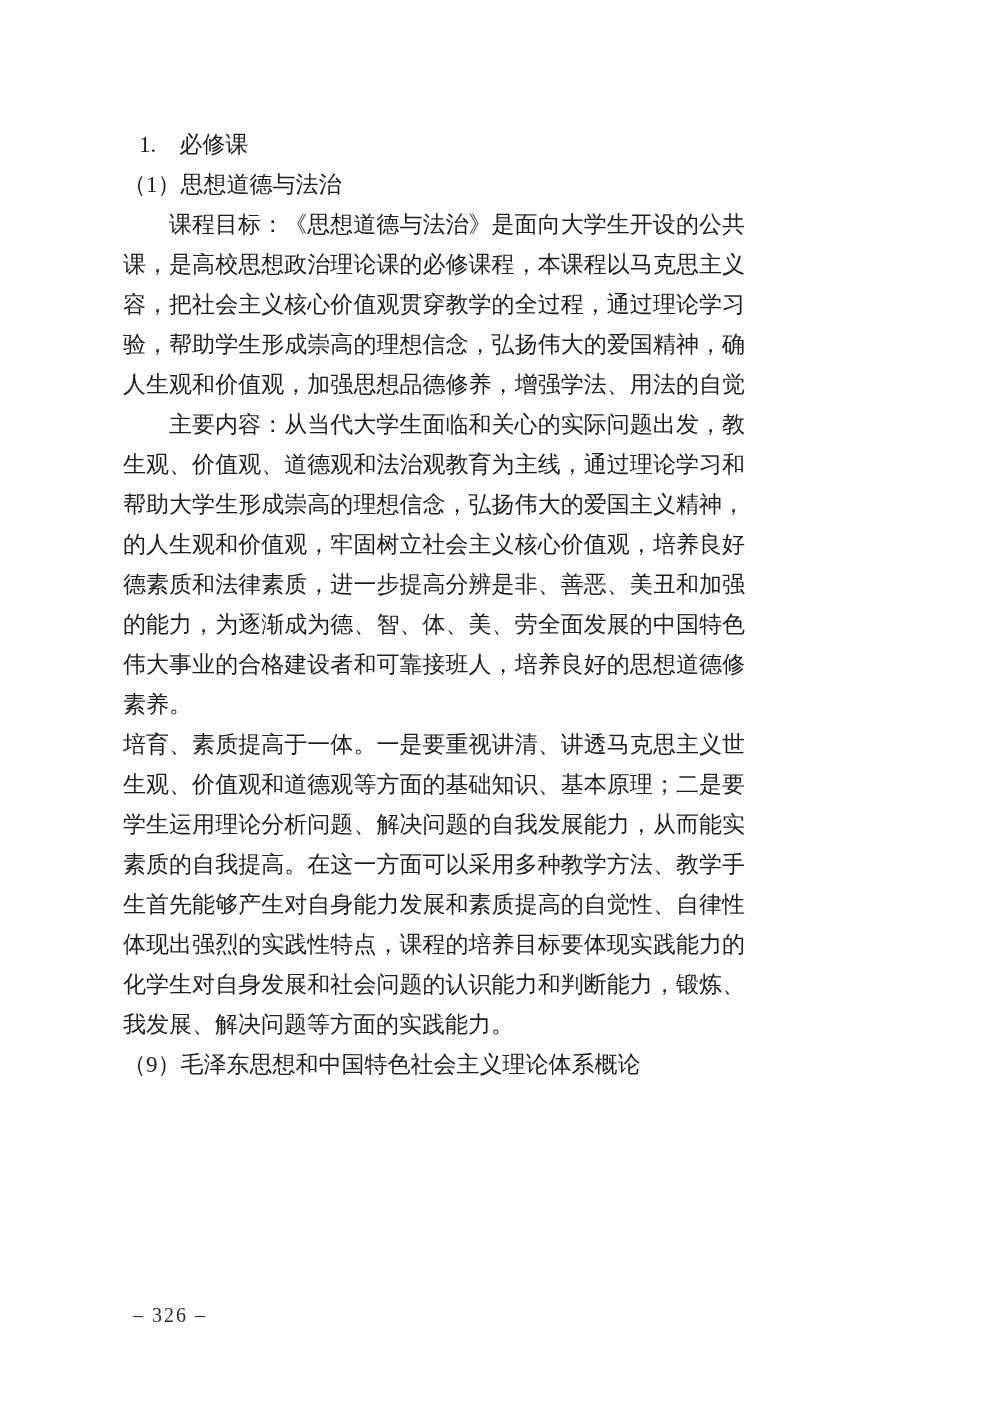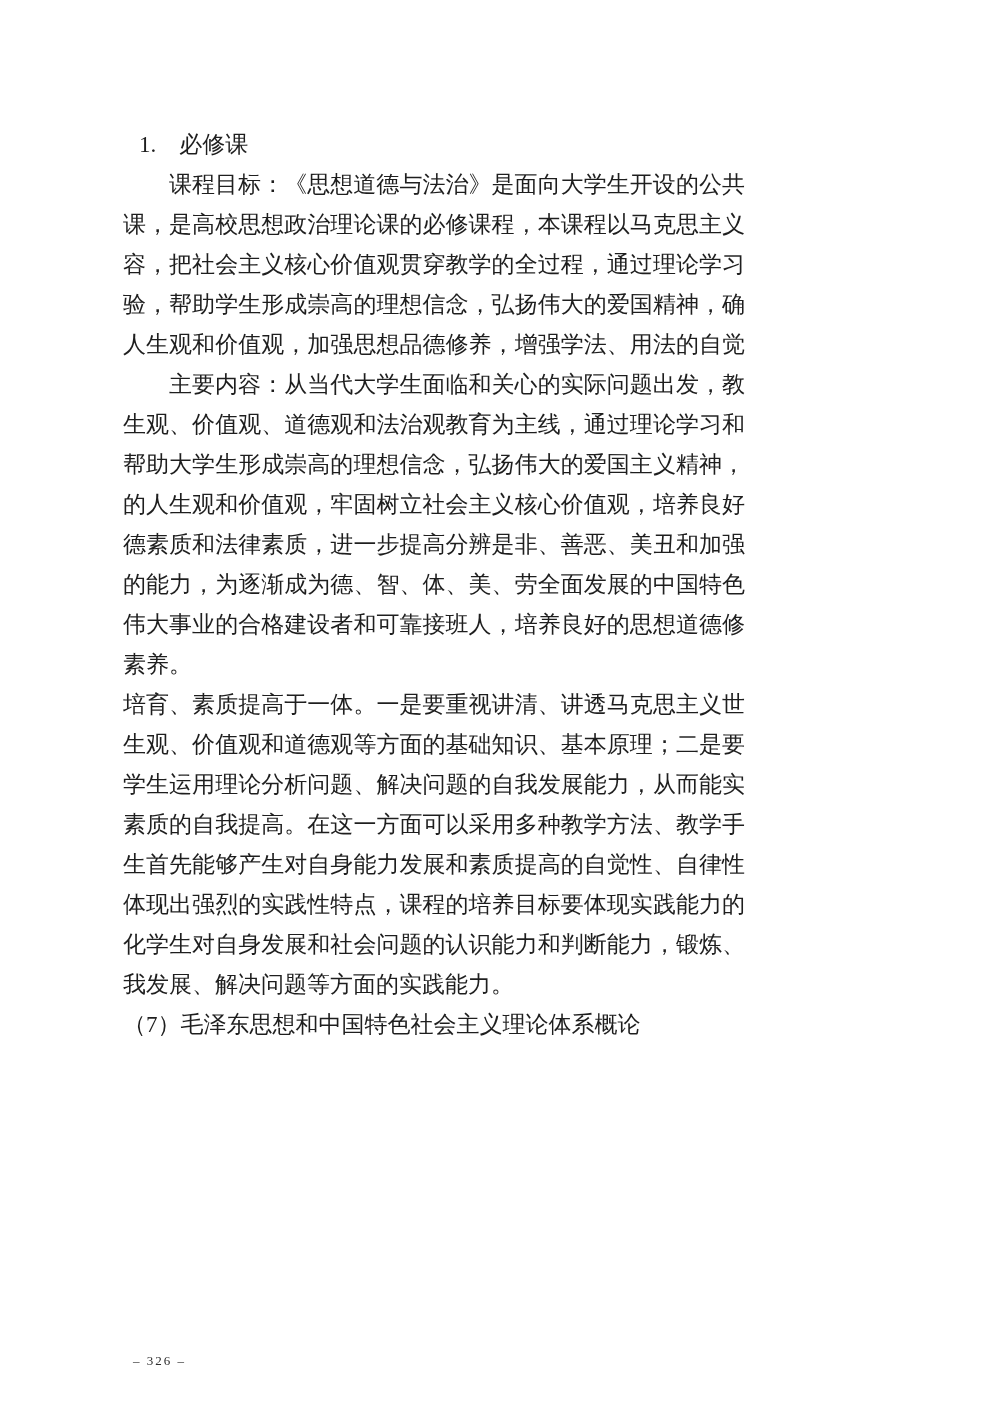--- a/index.html
+++ b/index.html
@@ -33,33 +33,34 @@
   
   .line.fill {
     text-align-last: justify;
     -moz-text-align-last: justify;
   }
   .ind2 { text-indent: 46px; }   
   .ind-num { text-indent: 16px; }
   .footer {
     position: absolute;
     left: 133px;
-    top: 1349px;
-    font-size: 13px;
+    top: 1303px;
+    font-size: 20px;
     line-height: 24px;
     color: #2b2b2b;
     letter-spacing: 2px;
   }
 </style>
 </head>
 <body>
 
 <div class="page">
   <div>
     <div class="line ind-num">1.　必修课</div>
+    <div class="line">（1）思想道德与法治</div>
     <div class="line fill ind2">课程目标：《思想道德与法治》是面向大学生开设的公共政治理论</div>
     <div class="line fill">课，是高校思想政治理论课的必修课程，本课程以马克思主义为指导，</div>
     <div class="line fill">容，把社会主义核心价值观贯穿教学的全过程，通过理论学习和实践体</div>
     <div class="line fill">验，帮助学生形成崇高的理想信念，弘扬伟大的爱国精神，确立正确的</div>
     <div class="line fill">人生观和价值观，加强思想品德修养，增强学法、用法的自觉性，全面</div>
     <div class="line fill ind2">主要内容：从当代大学生面临和关心的实际问题出发，教学手段</div>
     <div class="line fill">生观、价值观、道德观和法治观教育为主线，通过理论学习和实践体验，</div>
     <div class="line fill">帮助大学生形成崇高的理想信念，弘扬伟大的爱国主义精神，确立正确</div>
     <div class="line fill">的人生观和价值观，牢固树立社会主义核心价值观，培养良好的思想道</div>
     <div class="line fill">德素质和法律素质，进一步提高分辨是非、善恶、美丑和加强自我修养</div>
@@ -67,16 +68,16 @@
     <div class="line fill">伟大事业的合格建设者和可靠接班人，培养良好的思想道德修养和法治</div>
     <div class="line">素养。</div>
     <div class="line fill">培育、素质提高于一体。一是要重视讲清、讲透马克思主义世界观、人</div>
     <div class="line fill">生观、价值观和道德观等方面的基础知识、基本原理；二是要着力培育</div>
     <div class="line fill">学生运用理论分析问题、解决问题的自我发展能力，从而能实现其各种</div>
     <div class="line fill">素质的自我提高。在这一方面可以采用多种教学方法、教学手段，使学</div>
     <div class="line fill">生首先能够产生对自身能力发展和素质提高的自觉性、自律性和创造性。</div>
     <div class="line fill">体现出强烈的实践性特点，课程的培养目标要体现实践能力的培养，深</div>
     <div class="line fill">化学生对自身发展和社会问题的认识能力和判断能力，锻炼、培育其自</div>
     <div class="line">我发展、解决问题等方面的实践能力。</div>
-    <div class="line">（7）毛泽东思想和中国特色社会主义理论体系概论</div>
+    <div class="line">（9）毛泽东思想和中国特色社会主义理论体系概论</div>
   </div>
   <div class="footer">– 326 –</div>
 </div>
 
 </body></html>

